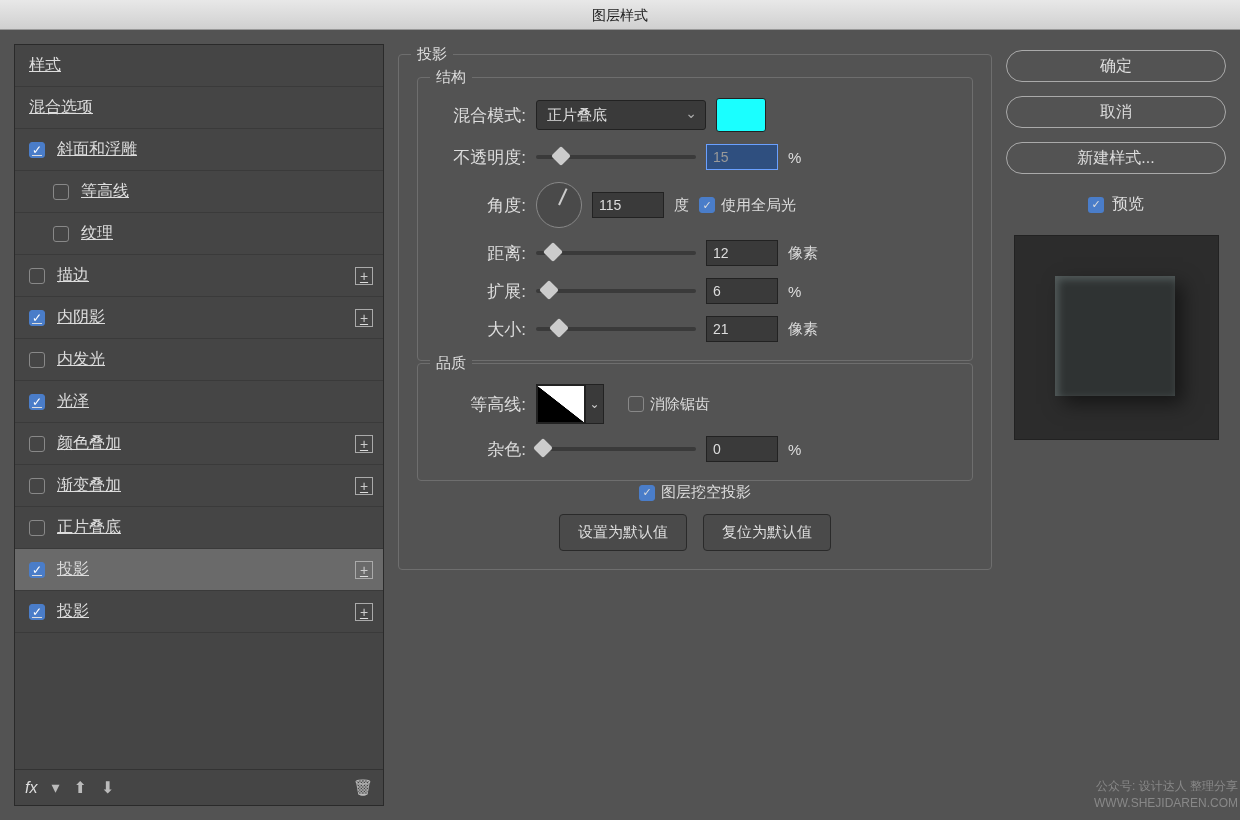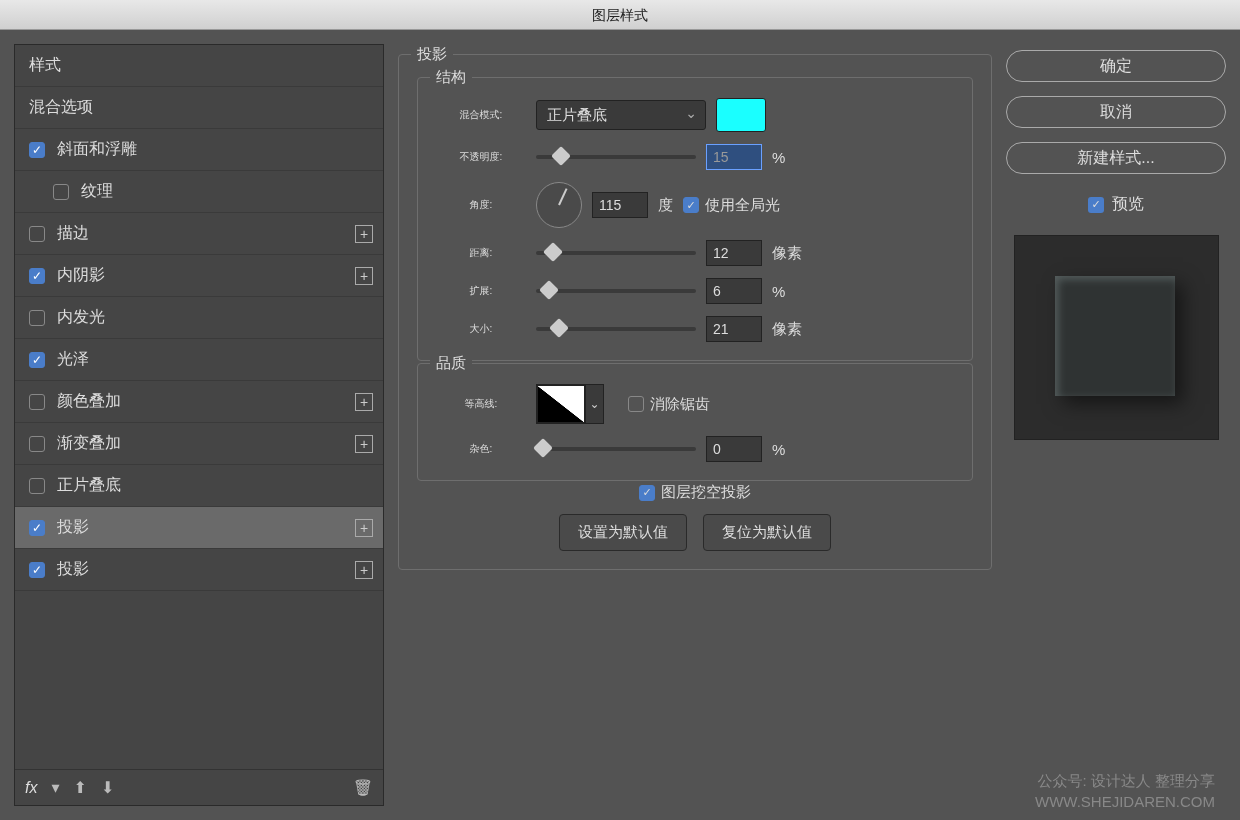--- a/index.html
+++ b/index.html
@@ -36,20 +36,21 @@
     flex-direction: column;
   }
   .side-item {
     height: 42px;
     display: flex;
     align-items: center;
     padding: 0 10px 0 14px;
     border-bottom: 1px solid #3a3a3a;
     cursor: pointer;
     font-size: 16px;
+    text-decoration: underline;
   }
   .side-item.header { font-weight: normal; }
   .side-item.indent { padding-left: 38px; }
   .side-item.selected { background: #6a6a6a; }
   .side-item .cb {
     width: 16px; height: 16px;
     border: 1px solid #888;
     border-radius: 3px;
     margin-right: 12px;
     display: inline-flex;
@@ -111,22 +112,22 @@
     margin-bottom: 2px;
   }
   .row {
     display: flex;
     align-items: center;
     margin-bottom: 12px;
     gap: 10px;
   }
   .lbl {
     width: 90px;
-    text-align: center;
-    font-size: 10px;
+    text-align: right;
+    font-size: 17px;
   }
   .select {
     background: #3a3a3a;
     border: 1px solid #222;
     border-radius: 3px;
     height: 30px;
     padding: 0 28px 0 10px;
     display: inline-flex;
     align-items: center;
     position: relative;
@@ -156,21 +157,21 @@
   }
   .slider .thumb {
     position: absolute;
     top: -6px;
     width: 14px; height: 14px;
     background: #ccc;
     border-radius: 2px;
     transform: rotate(45deg);
   }
   .numbox {
-    width: 56px;
+    width: 72px;
     height: 26px;
     background: #3a3a3a;
     border: 1px solid #222;
     color: #ddd;
     text-align: left;
     padding: 0 6px;
     font-size: 14px;
   }
   .numbox.highlight {
     background: #2f4f7f;
@@ -275,22 +276,22 @@
   }
   .preview-img .shape {
     position: absolute;
     left: 40px; top: 40px;
     width: 120px; height: 120px;
     background: #2f3333;
     box-shadow: 8px 8px 18px rgba(0,0,0,0.5), inset 3px 3px 8px rgba(180,200,200,0.3);
   }
   .watermark {
     position: absolute;
-    right: 25px; bottom: 8px;
-    font-size: 15px;
+    right: 2px; bottom: 8px;
+    font-size: 12px;
     color: #888;
     text-align: right;
     line-height: 1.4;
   }
 </style>
 </head>
 <body>
 
 <div class="titlebar">
   <span>图层样式</span>
@@ -302,20 +303,24 @@
     <div class="side-item header">
       <span>样式</span>
     </div>
     <div class="side-item">
       <span>混合选项</span>
     </div>
     <div id="sidebar-items">
         <div class="side-item">
           <span class="cb checked">✓</span>
           <span>斜面和浮雕</span>
+        </div>
+        <div class="side-item indent">
+          <span class="cb"></span>
+          <span>等高线</span>
         </div>
         <div class="side-item indent">
           <span class="cb"></span>
           <span>纹理</span>
         </div>
         <div class="side-item">
           <span class="cb"></span>
           <span>描边</span>
           <span class="plusbox">+</span>
         </div>

